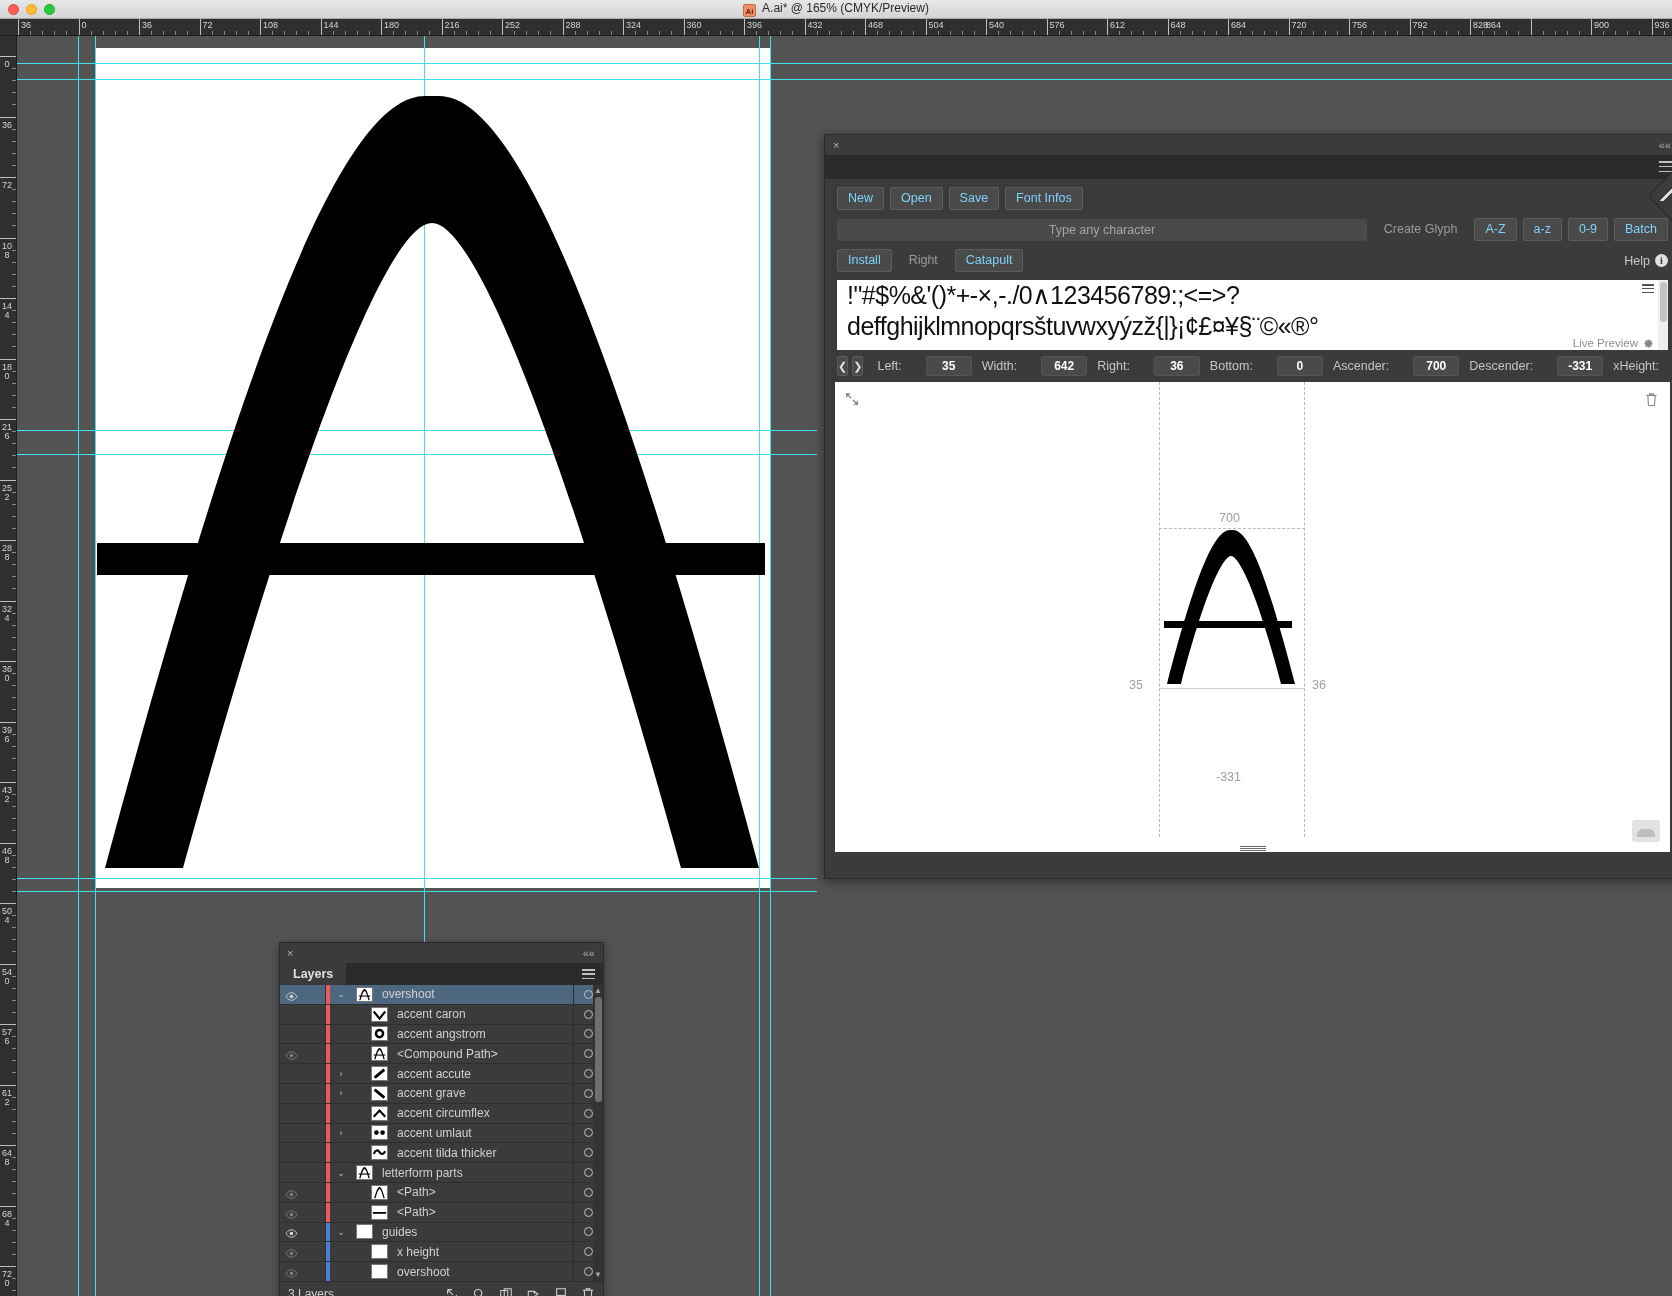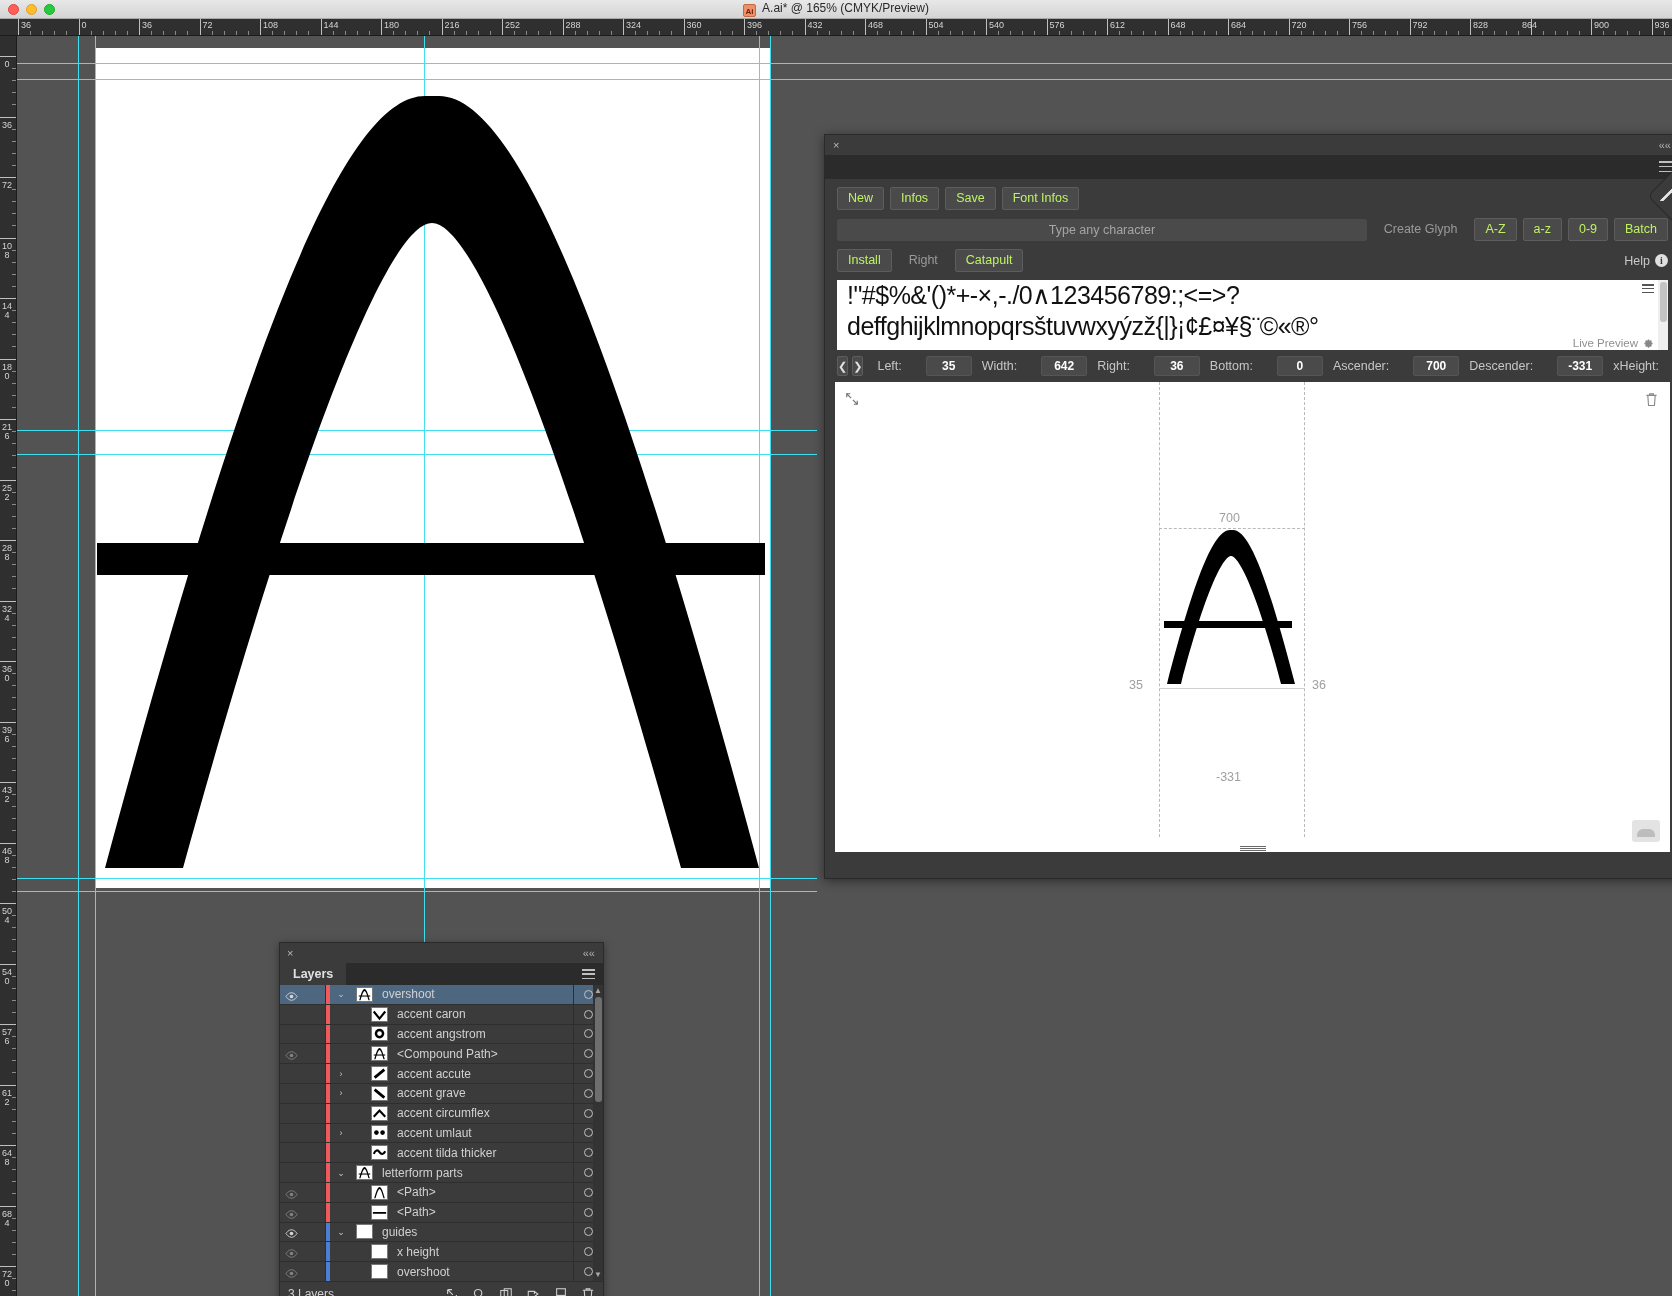--- a/index.html
+++ b/index.html
@@ -97,21 +97,21 @@
   .fs-hamburger {
     position: absolute; right: 8px; top: 6px; width: 13px; height: 11px;
     display: flex; flex-direction: column; justify-content: space-between;
   }
   .fs-hamburger i { display: block; height: 1.5px; background: #c0c0c0; }
 
   .fs-body { background: #3b3b3b; padding: 0; position: relative; }
 
   .fs-row1 { display: flex; gap: 6px; padding: 8px 12px 4px 12px; }
   .btn {
-    background: #4a4a4a; border: 1px solid #5d5d5d; color: #bef264;
+    background: #4a4a4a; border: 1px solid #5d5d5d; color: #7dd3fc;
     font-size: 12.5px; padding: 3px 10px; border-radius: 2px; cursor: pointer;
     white-space: nowrap; line-height: 15px;
   }
   .btn.flat { background: transparent; border: 1px solid transparent; color: #9a9a9a; cursor: default; }
 
   .fs-row2 { display: flex; gap: 6px; padding: 4px 12px 4px 12px; align-items: center; }
   .char-input {
     flex: 1; height: 22px; background: #4a4a4a; border: 1px solid #4a4a4a;
     color: #a5a5a5; font-size: 12.5px; text-align: center; border-radius: 2px;
     outline: none;
@@ -451,21 +451,21 @@
       <div class="rh-tick min" style="left: 1433.7px;"></div>
       <div class="rh-tick min" style="left: 1445.8px;"></div>
       <div class="rh-tick min" style="left: 1457.9px;"></div>
       <div class="rh-tick maj" style="left: 1470px;"></div>
       <div class="rh-lab" style="left: 1473px;">828</div>
       <div class="rh-tick min" style="left: 1482.1px;"></div>
       <div class="rh-tick min" style="left: 1494.2px;"></div>
       <div class="rh-tick min" style="left: 1506.3px;"></div>
       <div class="rh-tick min" style="left: 1518.4px;"></div>
       <div class="rh-tick maj" style="left: 1530.5px;"></div>
-      <div class="rh-lab" style="left: 1522px;">864</div>
+      <div class="rh-lab" style="left: 1486px;">864</div>
       <div class="rh-tick min" style="left: 1542.6px;"></div>
       <div class="rh-tick min" style="left: 1554.7px;"></div>
       <div class="rh-tick min" style="left: 1566.8px;"></div>
       <div class="rh-tick min" style="left: 1578.9px;"></div>
       <div class="rh-tick maj" style="left: 1591px;"></div>
       <div class="rh-lab" style="left: 1594px;">900</div>
       <div class="rh-tick min" style="left: 1603.1px;"></div>
       <div class="rh-tick min" style="left: 1615.2px;"></div>
       <div class="rh-tick min" style="left: 1627.3px;"></div>
       <div class="rh-tick min" style="left: 1639.4px;"></div>
@@ -634,21 +634,21 @@
             <i></i>
             <i></i>
             <i></i>
           </div>
       </div>
 
       <div class="fs-body">
 
         <div class="fs-row1">
           <button class="btn">New</button>
-          <button class="btn">Infos</button>
+          <button class="btn">Open</button>
           <button class="btn">Save</button>
           <button class="btn">Font Infos</button>
         </div>
 
         <div class="fs-row2">
           <input class="char-input" placeholder="Type any character" style="">
           <button class="btn flat">Create Glyph</button>
           <button class="btn">A-Z</button>
           <button class="btn">a-z</button>
           <button class="btn">0-9</button>

